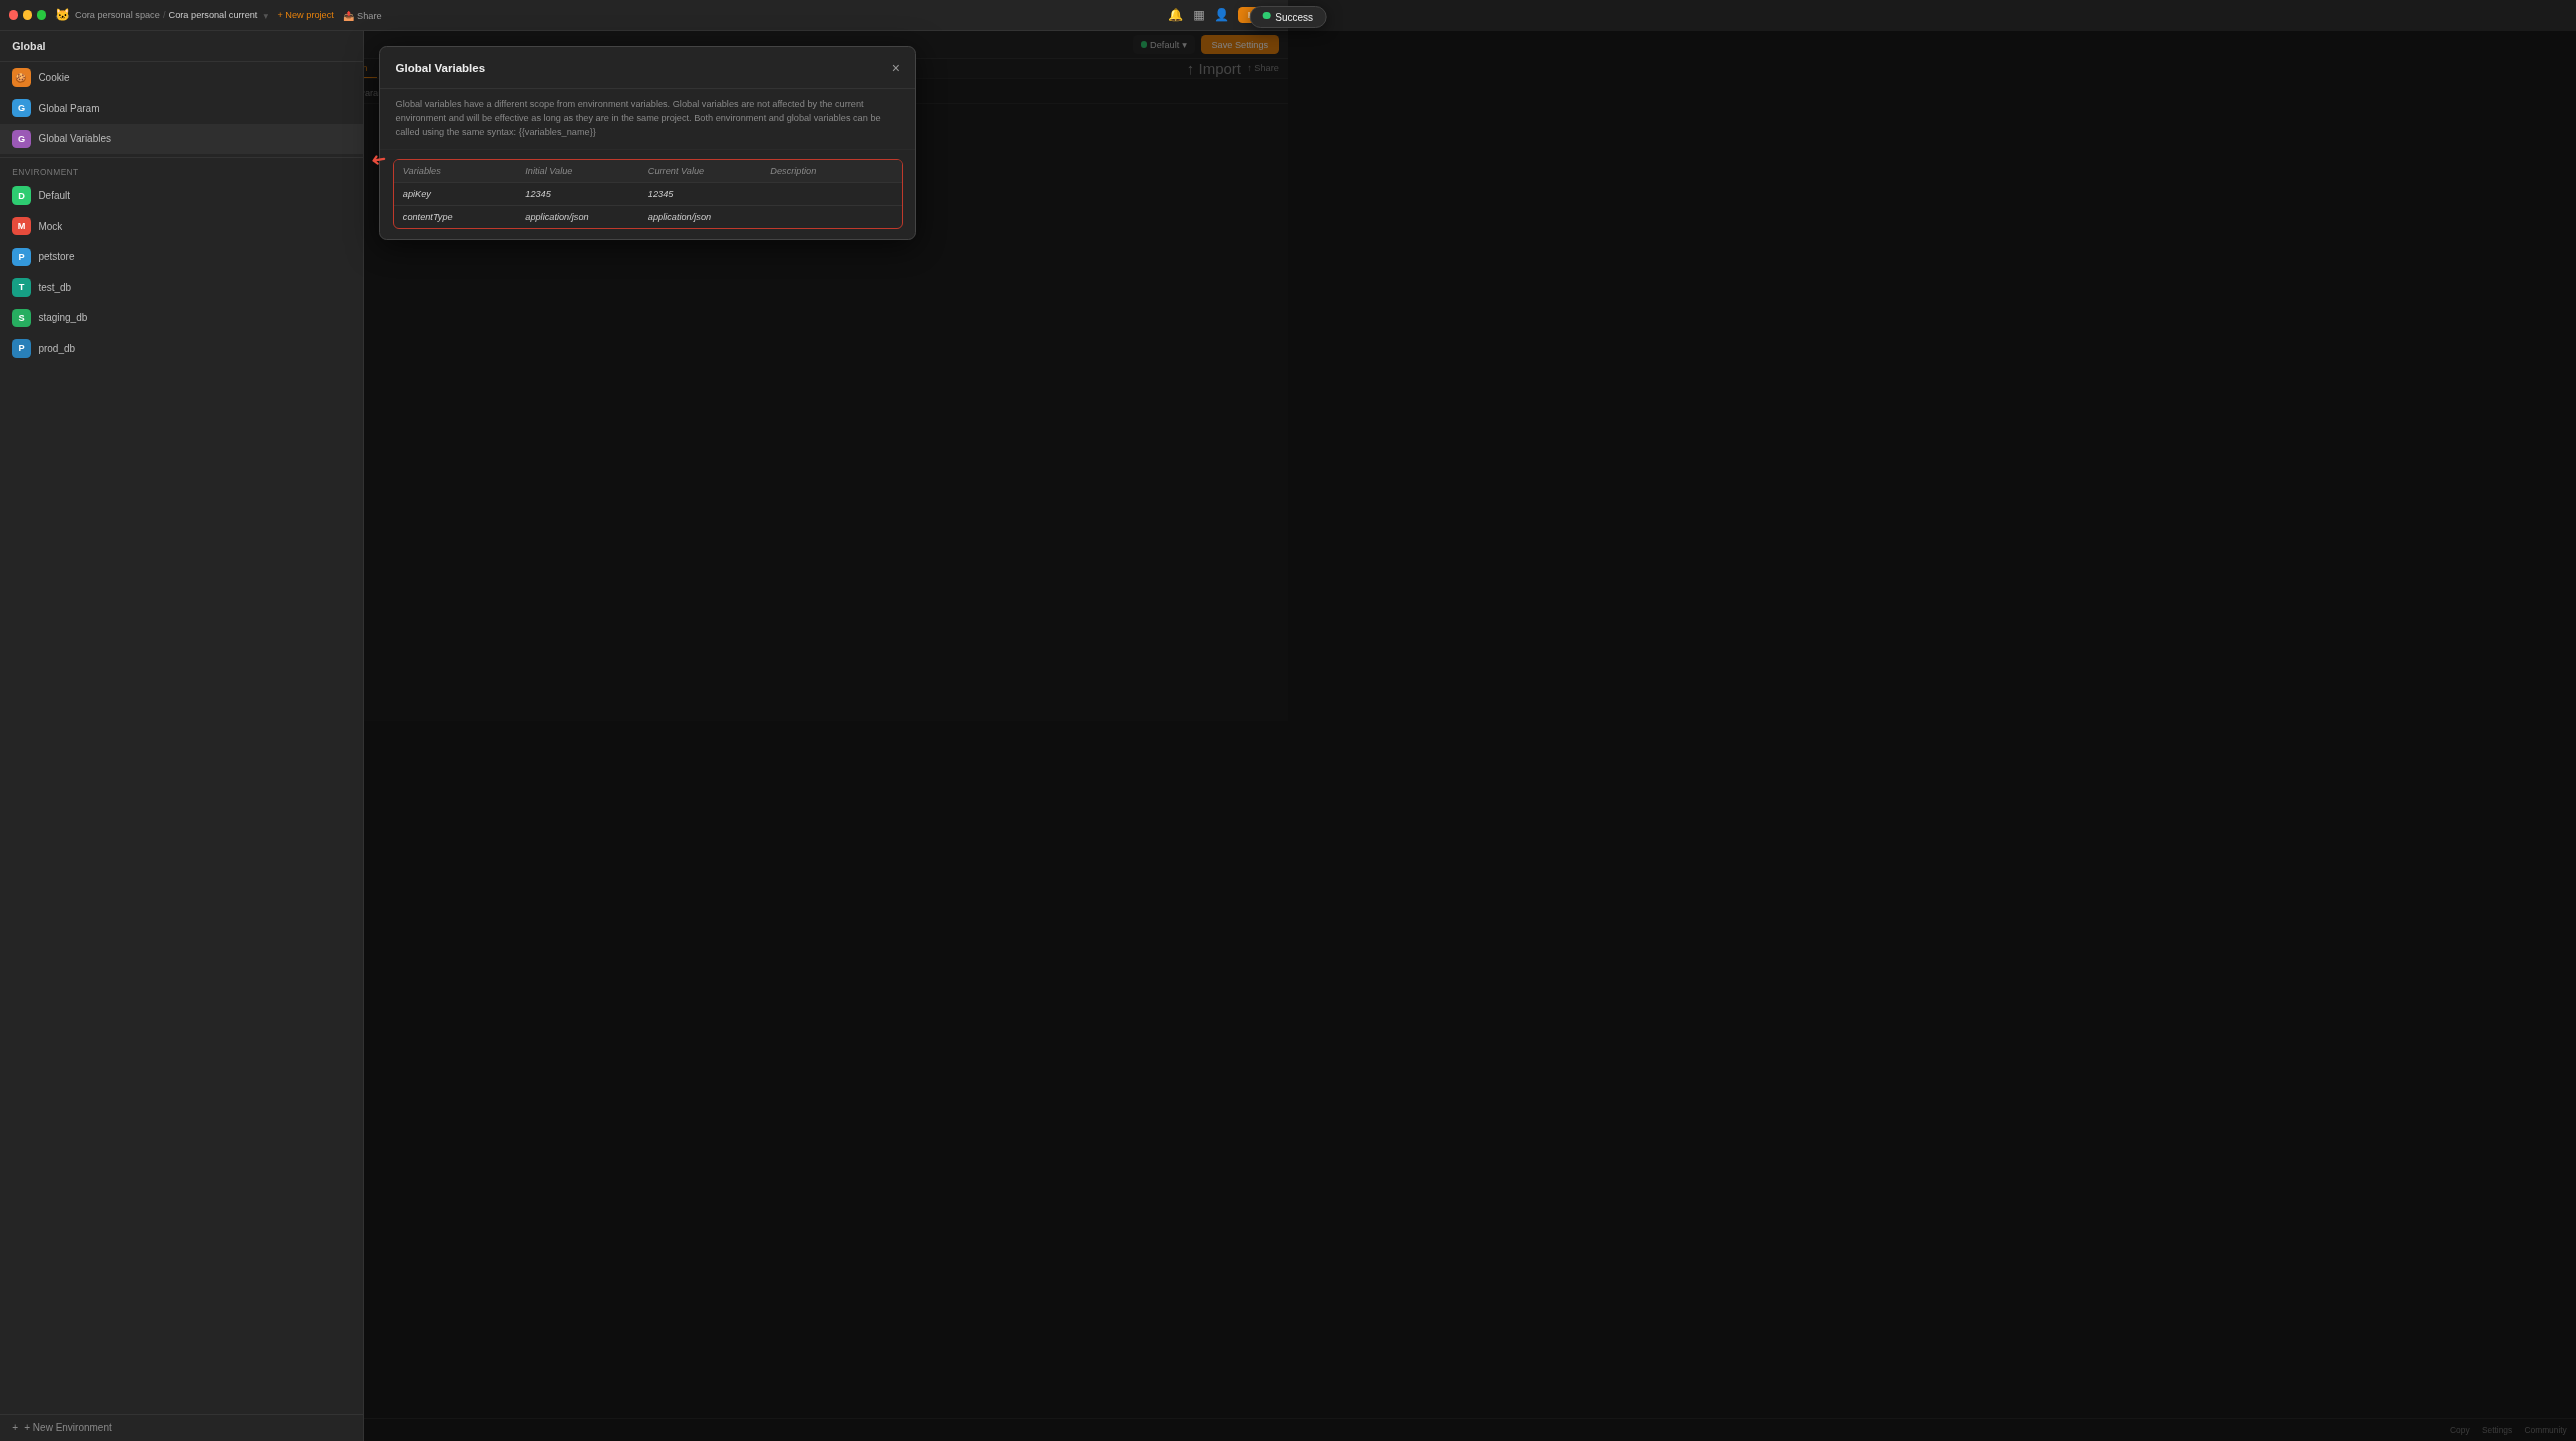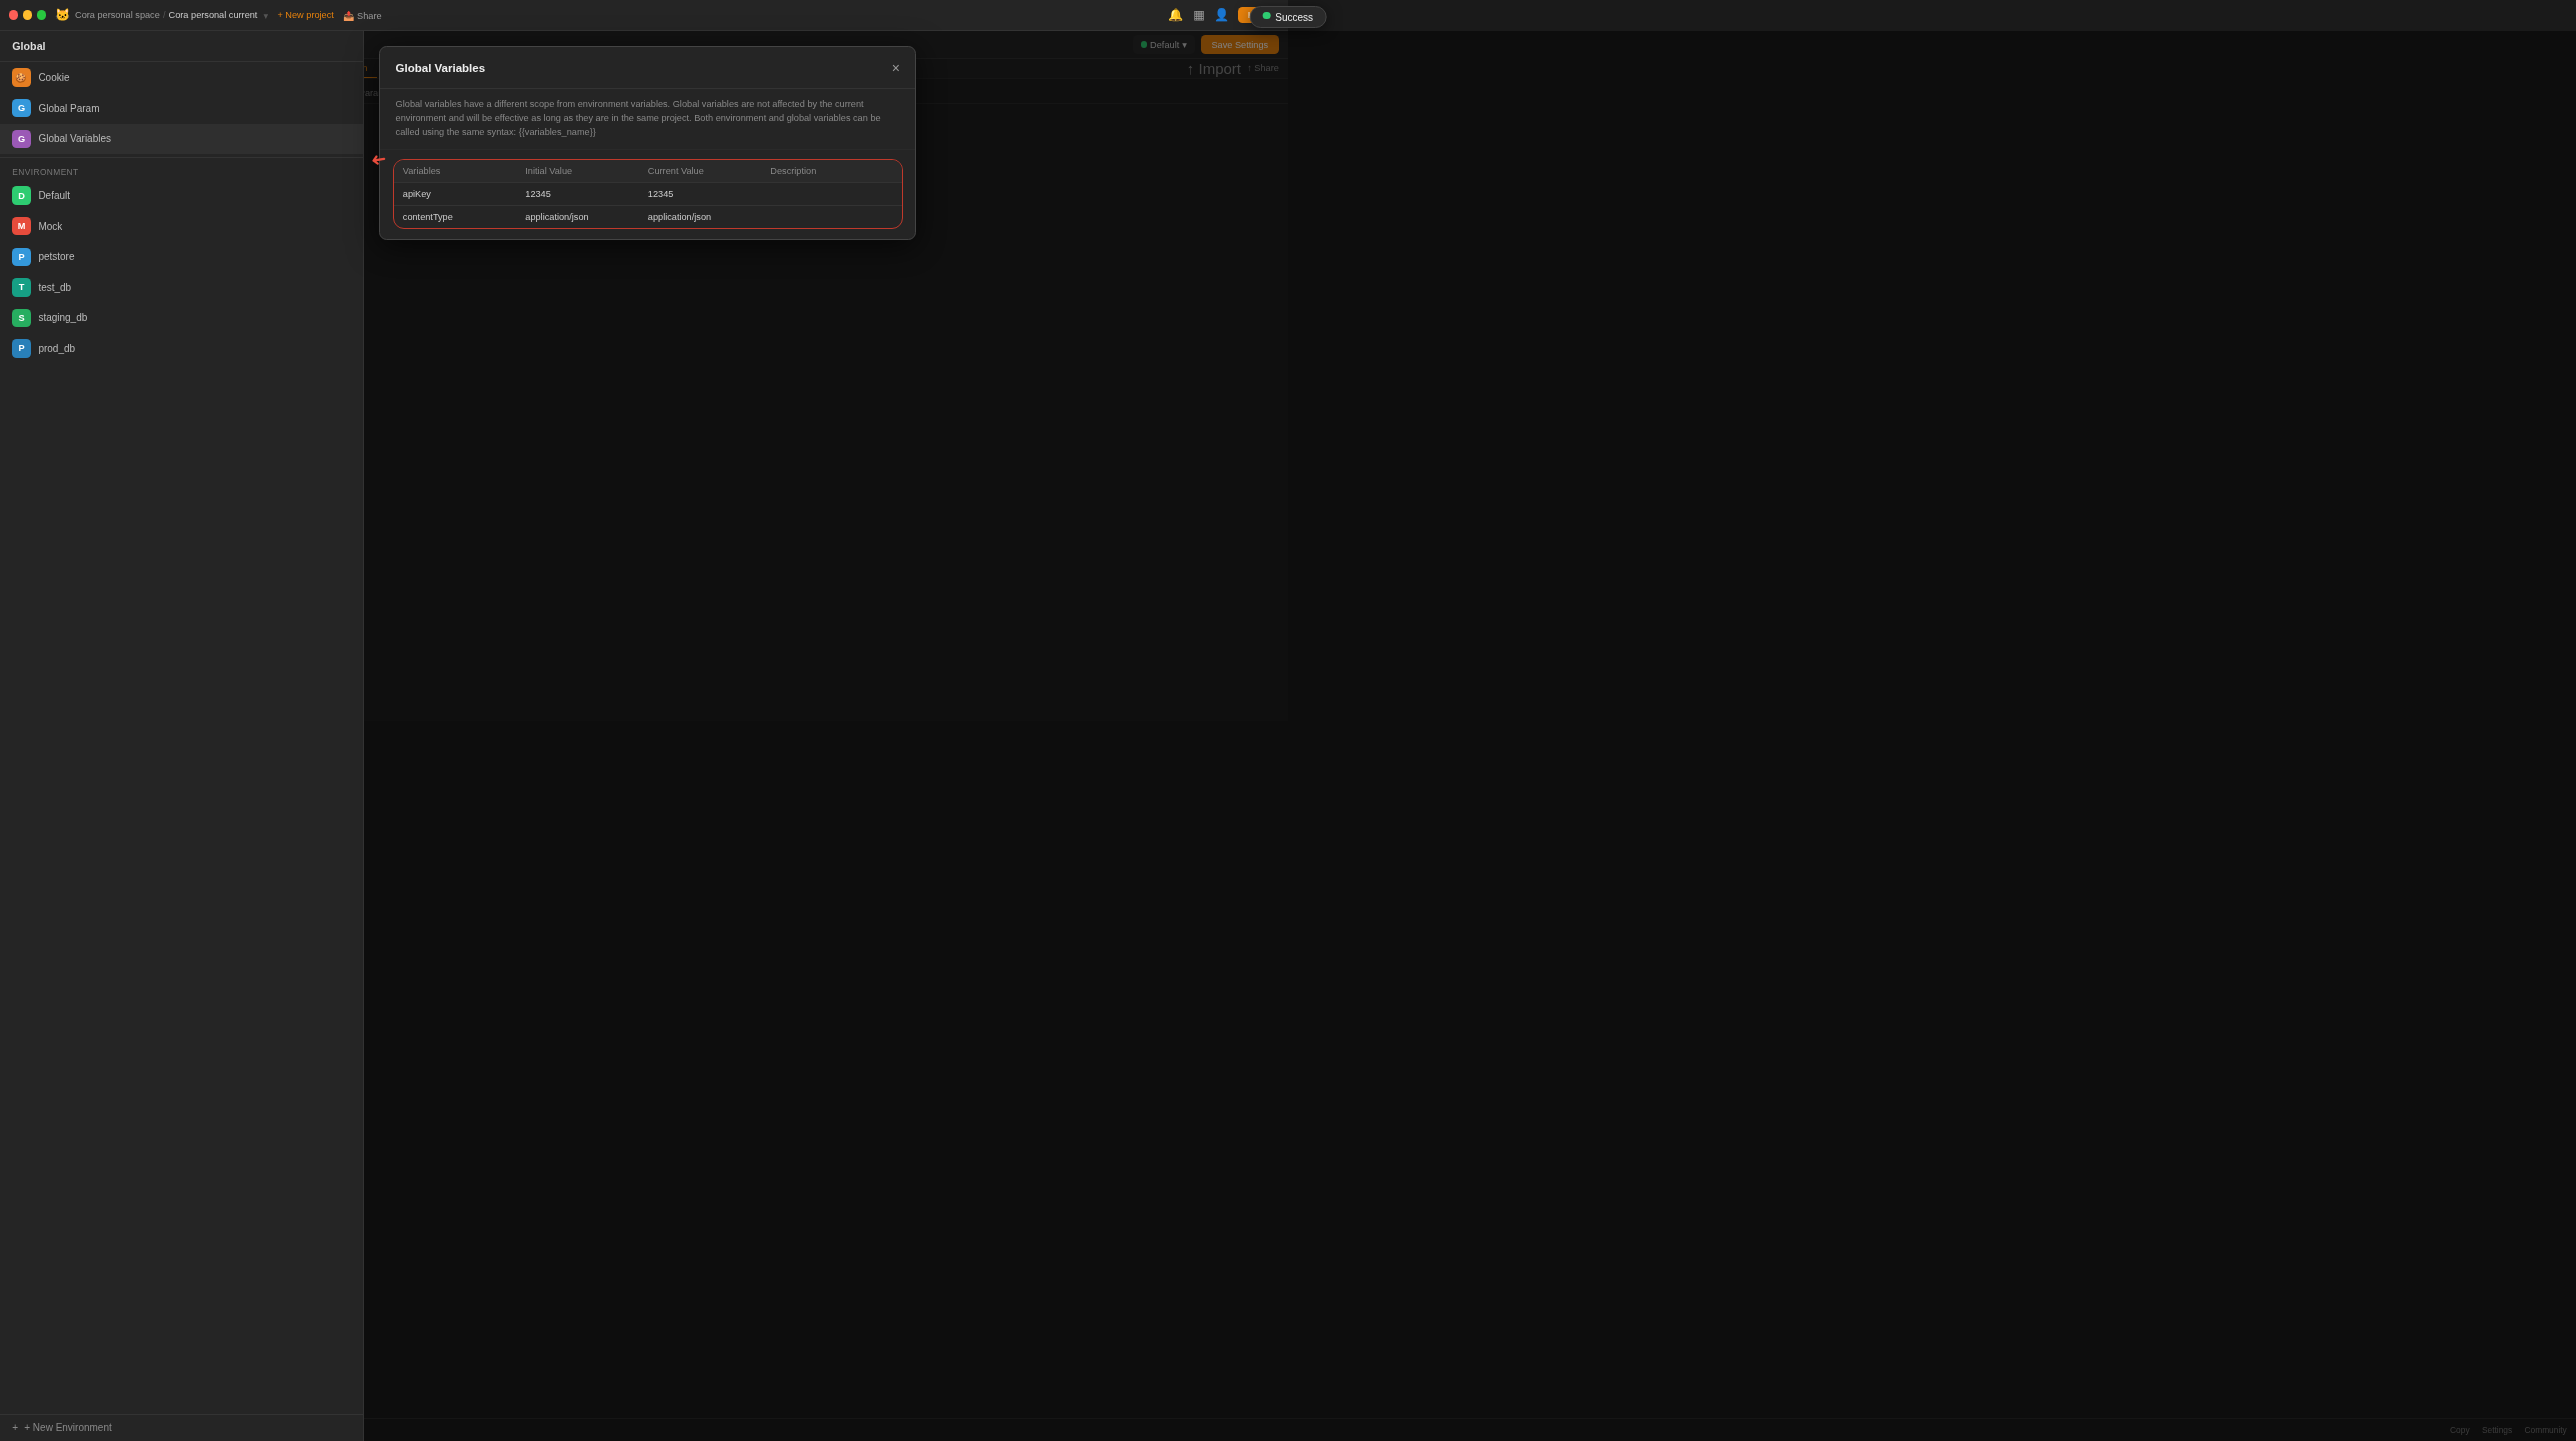--- a/index.html
+++ b/index.html
@@ -418,22 +418,23 @@
     .dialog-desc {
       padding: 9.2px 15.3px;
       font-size: 9.2px;
       color: #888;
       line-height: 1.5;
       border-bottom: 0.8px solid #2a2a2a;
     }
     .variables-table {
       margin: 9.2px 12.3px;
       border: 1.5px solid #c0392b;
-      border-radius: 11px;
+      border-radius: 6px;
       overflow: hidden;
+      font-style: italic;
     }
     .vars-header {
       display: grid;
       grid-template-columns: 1fr 1fr 1fr 1fr;
       background: #2a2a2a;
       padding: 6.1px 9.2px;
     }
     .vars-header-cell {
       font-size: 9.2px;
       color: #888;

